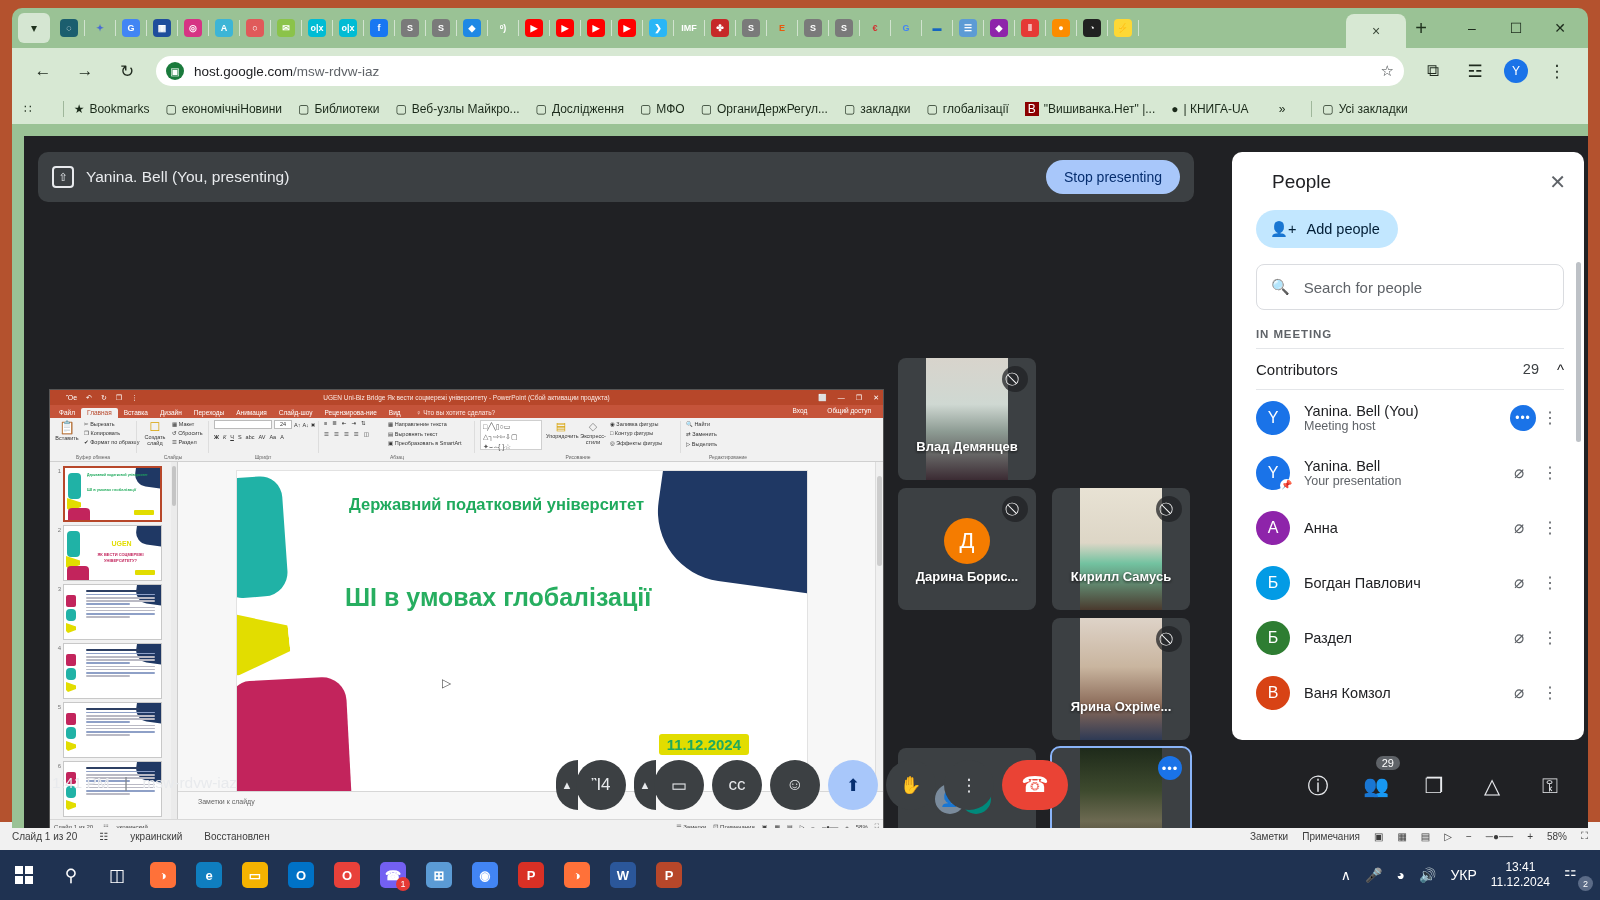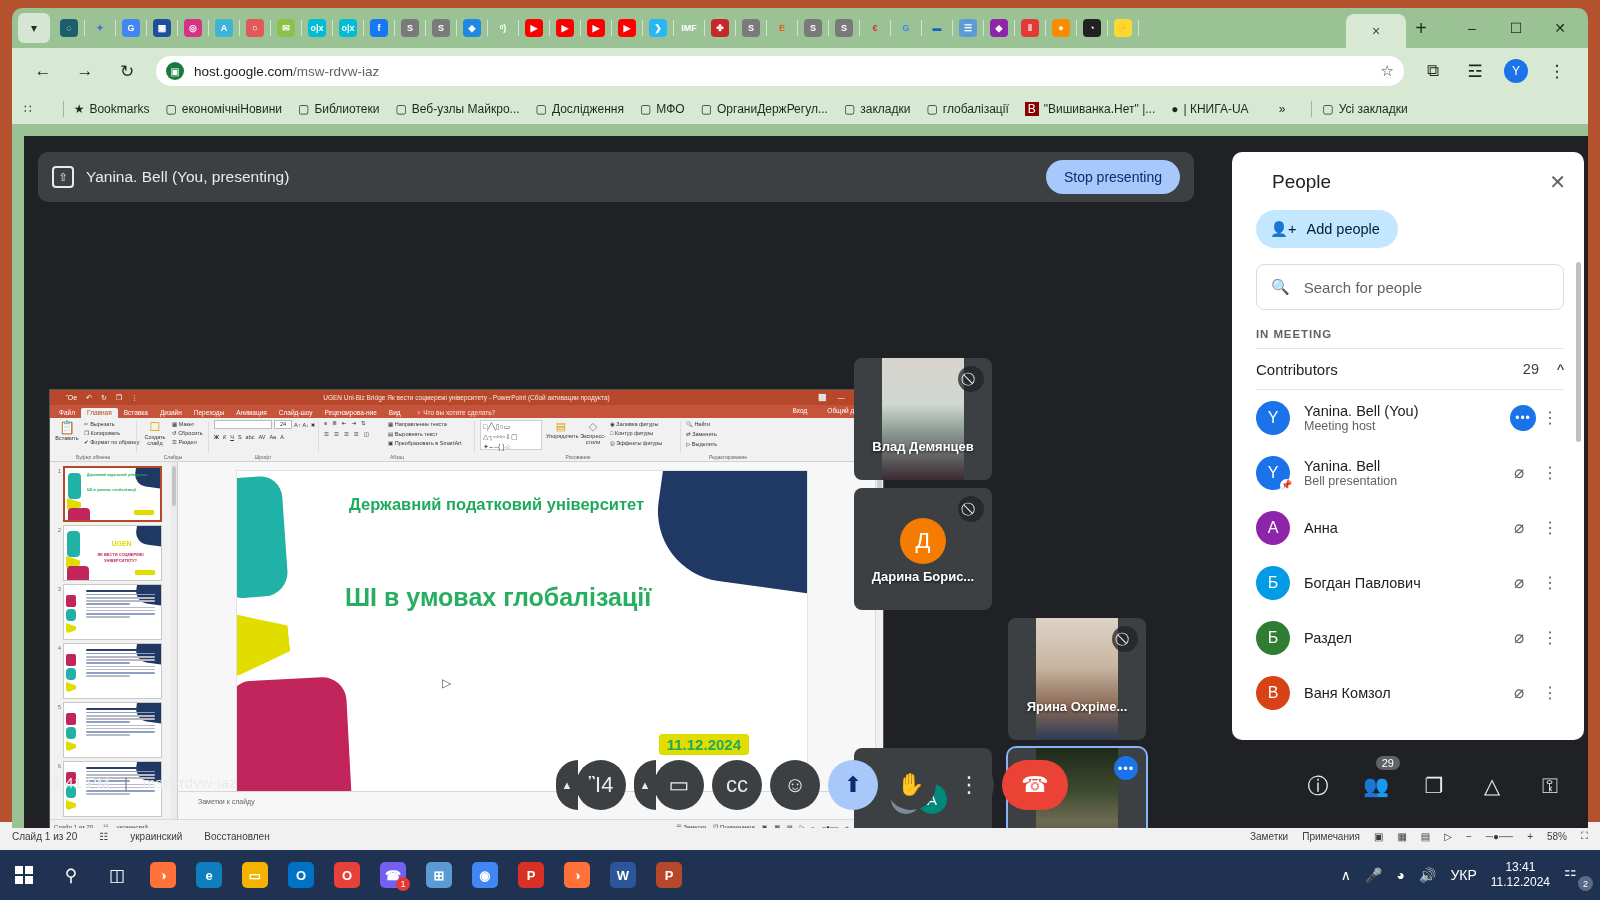--- a/index.html
+++ b/index.html
@@ -149,21 +149,21 @@
   .m-title{position:absolute;left:22px;top:5px;font-size:3.4px;color:#1faa5d;font-weight:bold;}
   .m-sub{position:absolute;left:22px;top:19px;font-size:4px;color:#27ae60;font-weight:bold;}
   .m-date{position:absolute;right:6px;bottom:5px;background:#e2dd00;width:20px;height:5px;border-radius:1px;}
   .m-lines{position:absolute;left:22px;top:5px;right:6px;}
   .m-lines i{display:block;height:1.6px;background:#b9b9c4;margin-bottom:1.6px;border-radius:1px;}
   .m-lines i.hl{background:#8ea0c7;}
   .m-lines i.sh{width:64%;}
   .m-lines i.hd{background:#2d3f63;height:2.2px;width:78%;}
 
   
-  .tiles { position:absolute; left: 830px; top: 222px; width: 315px; height: 512px; }
+  .tiles { position:absolute; left: 874px; top: 222px; width: 315px; height: 512px; }
   .tile {
     position:absolute; width: 138px; height: 122px; background: #3c4043; border-radius: 8px; overflow: hidden;
   }
   .tile.sel { outline: 2px solid #8ab4f8; }
   .tile-vid { position:absolute; left: 28px; top:0; width: 82px; height: 122px; background:#444;}
   .tile-name { position:absolute; left: 0; right: 0; bottom: 26px; text-align:center; color:#fff; font-size: 13px; font-weight: bold;
     text-shadow: 0 1px 3px rgba(0,0,0,.8); white-space: nowrap; overflow: hidden; }
   .mic-off { position:absolute; right: 8px; top: 8px; width: 26px; height: 26px; border-radius: 50%; background: rgba(32,33,36,.75);
      display:flex;align-items:center;justify-content:center; color:#fff; font-size: 13px;}
   .tile-dots { position:absolute; right: 8px; top: 8px; width: 24px; height: 24px; border-radius: 50%; background:#1a73e8;
@@ -205,21 +205,21 @@
   .panel-scroll { position:absolute; right: 3px; top: 110px; width: 5px; height: 180px; background:#bdc1c6; border-radius:3px;}
 
   
   .meetbar { position:absolute; left:0; right:0; bottom:0; height: 92px; }
   .meet-time { position:absolute; left: 28px; top: 30px; color:#e8eaed; font-size: 15.5px; }
   .meet-time b { font-weight: normal; }
   .meet-code { color:#e8eaed; }
   .meet-sep { color:#80868b; margin: 0 10px; }
   .ctrls { position:absolute; left:50%; transform:translateX(-50%); top: 16px; display:flex; align-items:center; gap: 8px; }
   .cbtn { width: 50px; height: 50px; border-radius: 50%; background:#3c4043; color:#e8eaed;
-      display:flex;align-items:center;justify-content:center; font-size: 22px; cursor:pointer; }
+      display:flex;align-items:center;justify-content:center; font-size: 17px; cursor:pointer; }
   .cbtn.chev { background:#3c4043; width: 22px; height: 50px; border-radius: 25px 0 0 25px; font-size: 11px; margin-right: -10px;}
   .cbtn.active { background:#a8c7fa; color:#062e6f; }
   .cbtn.hangup { width: 66px; border-radius: 26px; background:#ea4335; color:#fff; font-size:22px; }
   .right-ctrls { position:absolute; right: 30px; top: 22px; display:flex; align-items:center; gap: 18px; }
   .rbtn { width: 40px; height:40px; border-radius:50%; display:flex;align-items:center;justify-content:center;
       color:#e8eaed; font-size: 21px; position:relative; cursor:pointer; }
   .rbtn.on { color:#8ab4f8; }
   .rbadge { position:absolute; top: -10px; right: -4px; background:#5f6368; color:#fff; font-size: 11px; border-radius: 9px; padding: 1px 6px;}
 
   
@@ -733,20 +733,25 @@
           <div class="tile" style="left: 0px; top: 0px;">
             <div class="tile-vid" style="background:linear-gradient(180deg,#d8d4cc 0%,#cfd8d2 38%,#8e9c94 60%,#3b2b33 100%)"></div>
             <div class="tile-name">Влад Демянцев</div>
             <div class="mic-off">⃠</div>
           </div>
           <div class="tile" style="left: 0px; top: 130px;">
             <div class="tile-avatar" style="background:#f57c00">Д</div>
             <div class="tile-name">Дарина Борис...</div>
             <div class="mic-off">⃠</div>
           </div>
+          <div class="tile" style="left: 154px; top: 130px;">
+            <div class="tile-vid" style="background:linear-gradient(180deg,#e8e2d4 0%,#ddd6c6 45%,#72c2a0 62%,#4a3a2e 100%)"></div>
+            <div class="tile-name">Кирилл Самусь</div>
+            <div class="mic-off">⃠</div>
+          </div>
           <div class="tile" style="left: 154px; top: 260px;">
             <div class="tile-vid" style="background:linear-gradient(180deg,#ded3c8 0%,#c9b59f 40%,#8a6a58 72%,#2e3a55 100%)"></div>
             <div class="tile-name">Ярина Охріме...</div>
             <div class="mic-off">⃠</div>
           </div>
           <div class="tile" style="left: 0px; top: 390px;">
             <div class="others-avs">
               <div style="background:#7a8b9c">👤</div>
               <div style="background:#00897b">A</div>
             </div>
@@ -783,21 +788,21 @@
                 <div class="pname">Yanina. Bell (You)</div>
                 <div class="psub">Meeting host</div>
               </div>
               <div class="pmic active">•••</div>
               <div class="pmore">⋮</div>
             </div>
             <div class="prow">
               <div class="pav" style="background:#1a73e8">Y<span class="pin-badge">📌</span></div>
               <div class="pinfo">
                 <div class="pname">Yanina. Bell</div>
-                <div class="psub">Bell presentation</div>
+                <div class="psub">Your presentation</div>
               </div>
               <div class="pmic">⌀</div>
               <div class="pmore">⋮</div>
             </div>
             <div class="prow">
               <div class="pav" style="background:#8e24aa">A</div>
               <div class="pinfo">
                 <div class="pname">Анна</div>
               </div>
               <div class="pmic">⌀</div>

